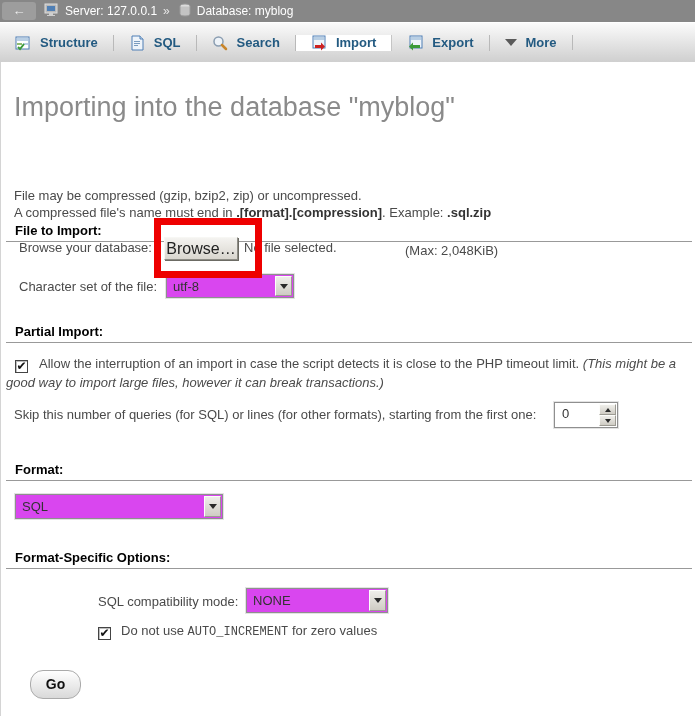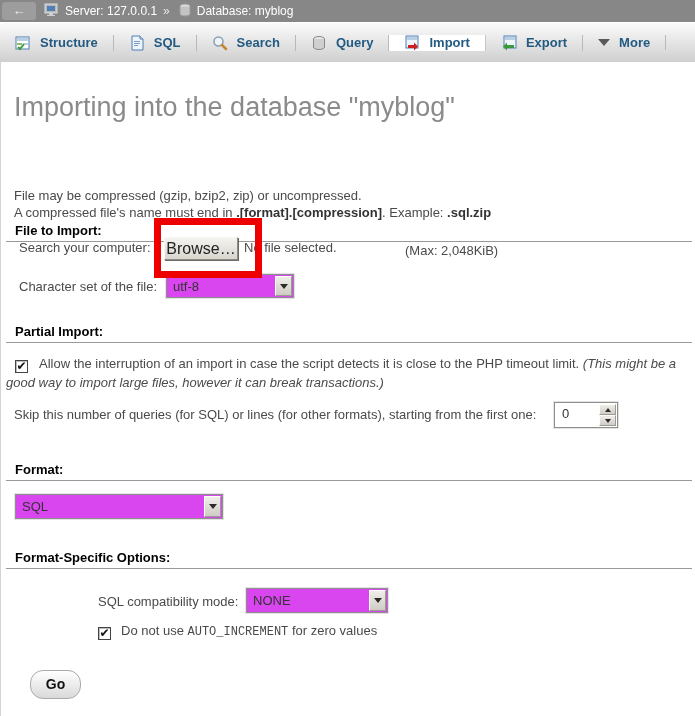--- a/index.html
+++ b/index.html
@@ -194,29 +194,20 @@
   </div>
   <div class="tab">
     <span class="ticon">
       <svg width="16" height="16">
           <circle cx="6.5" cy="6.5" r="4.5" fill="#eef3f8" stroke="#8a9db1" stroke-width="1.5"></circle>
           <line x1="10" y1="10" x2="14" y2="14" stroke="#c8862c" stroke-width="2.5" stroke-linecap="round"></line>
         </svg>
     </span>
     <span>Search</span>
   </div>
-  <div class="tab">
-    <span class="ticon">
-      <svg width="16" height="16">
-          <ellipse cx="8" cy="4" rx="5.5" ry="2.5" fill="#e6e6e6" stroke="#8a8a8a"></ellipse>
-          <path d="M2.5 4 v8 a5.5 2.5 0 0 0 11 0 v-8" fill="#cfcfcf" stroke="#8a8a8a"></path>
-        </svg>
-    </span>
-    <span>Query</span>
-  </div>
   <div class="tab active">
     <span class="ticon">
       <svg width="16" height="16">
           <rect x="2" y="1" width="12" height="12" fill="#eef4fa" stroke="#4f7fb5"></rect>
           <rect x="3" y="2" width="10" height="3" fill="#b9cfe4"></rect>
           <path d="M4 10 h6 v-2.5 l4 4 l-4 4 v-2.5 h-6 z" fill="#cc2222"></path>
         </svg>
     </span>
     <span>Import</span>
   </div>
@@ -240,21 +231,21 @@
 
   <h1 class="page-title">Importing into the database "myblog"</h1>
 
   <div class="section-h" style="top:161px;">File to Import:</div>
 
   <div class="txt" style="left:13px; top:126px;">File may be compressed (gzip, bzip2, zip) or uncompressed.</div>
   <div class="txt" style="left:13px; top:143px;">
     <span>A compressed file's name must end in </span><span class="bold">.[format].[compression]</span><span>. Example: </span><span class="bold">.sql.zip</span>
   </div>
 
-  <div class="txt" style="left:18px; top:178px;">Search your computer:</div>
+  <div class="txt" style="left:18px; top:178px;">Browse your database:</div>
   <button class="btn3d" style="left:163px; top:175px; width:74px; height:23px;">Browse…</button>
   <div class="txt" style="left:243px; top:178px;">No file selected.</div>
   <div class="txt" style="left:404px; top:181px;">(Max: 2,048KiB)</div>
 
   <div class="txt" style="left:18px; top:217px;">Character set of the file:</div>
   <div class="combo" style="left:165px; top:212px; width:128px; height:24px;">
     <span class="val">utf-8</span>
     <span class="arrow-btn">
       <span class="tri-down"></span>
     </span>

